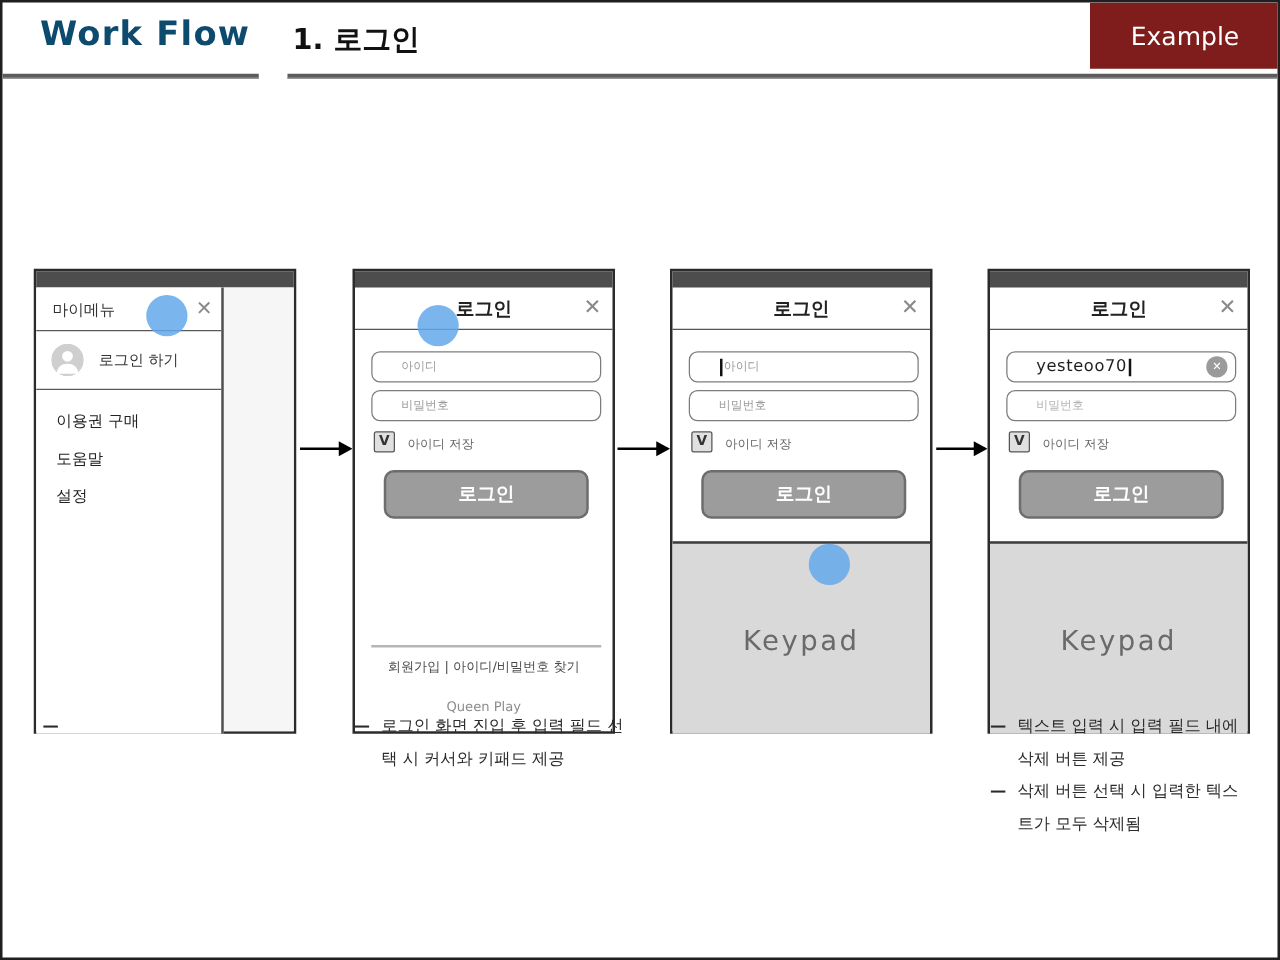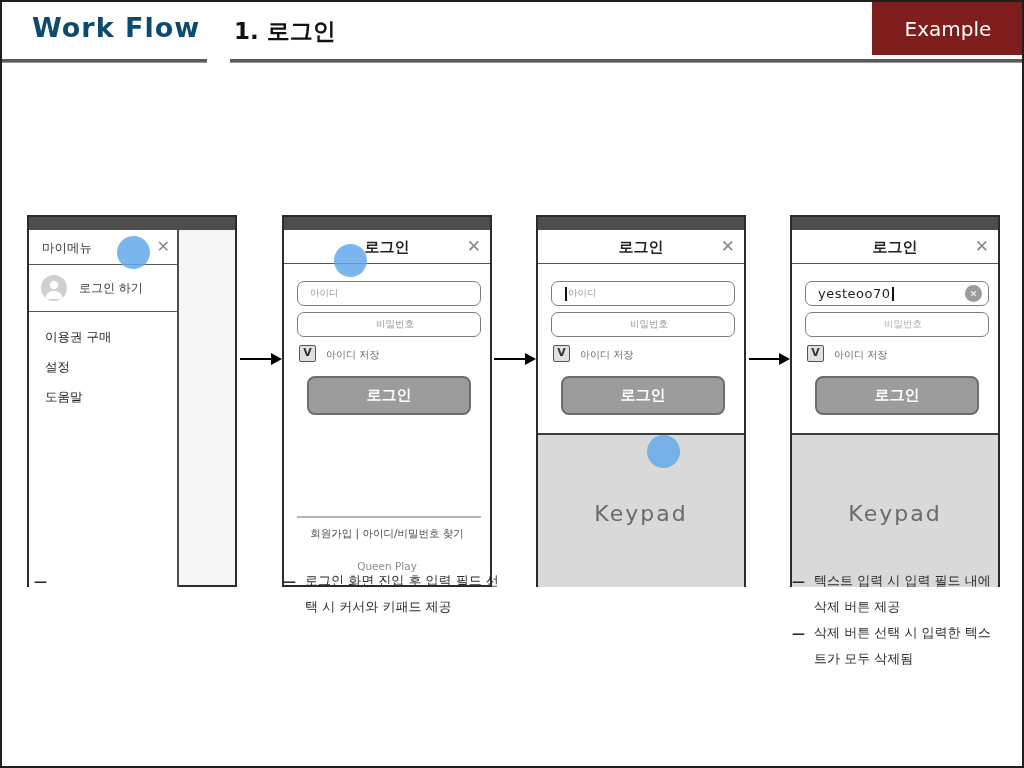--- a/index.html
+++ b/index.html
@@ -35,22 +35,22 @@
   .profile-row { position:relative; height:47px; border-bottom:1.5px solid #5a5a5a; }
   .avatar { position:absolute; left:12px; top:10px; width:26px; height:26px; }
   .profile-label { position:absolute; left:50px; top:0; line-height:47px; font-size:12px; color:#333; }
   .drawer-menu { padding-top:10px; }
   .drawer-item { height:30px; line-height:30px; padding-left:16px; font-size:12.5px; color:#222; }
 
   
   .dlg-header { position:absolute; left:0; top:13px; width:100%; height:34px; border-bottom:1.5px solid #555; }
   .dlg-title { position:absolute; left:0; width:100%; text-align:center; line-height:34px; font-size:15px; color:#222; font-weight:bold; }
   .dlg-close { position:absolute; right:9px; top:6px; font-size:17px; color:#8a8a8a; cursor:pointer; }
-  .field { position:absolute; left:13px; width:184px; height:25px; border:1.5px solid #7d7d7d; border-radius:7px; background:#fff; display:flex; align-items:center; padding-left:12px; }
-  .f-id { top:64px; } .f-pw { top:95px;justify-content:center; }
+  .field { position:absolute; left:13px; width:184px; height:25px; border:1.5px solid #7d7d7d; border-radius:7px; background:#fff; display:flex; align-items:center; padding-left:23px; }
+  .f-id { top:64px; } .f-pw { top:95px; }
   .placeholder { font-size:9.5px; color:#9a9a9a; }
   .placeholder.lite { color:#b3b3b3; }
   .typed { font-size:13px; color:#1e1e1e; letter-spacing:0.5px; }
   .cursor { display:inline-block; width:2px; height:14px; background:#111; margin:0 1px; vertical-align:middle; }
   .clear-btn { position:absolute; right:6px; top:3px; width:17px; height:17px; border-radius:50%; background:#9a9a9a; color:#fff; font-size:9px; display:flex; align-items:center; justify-content:center; cursor:pointer; }
   .checkbox { position:absolute; left:15px; top:128px; width:17px; height:17px; background:#e0e0e0; border:1.6px solid #555; border-radius:2px; text-align:center; line-height:14px; font-size:11px; font-weight:bold; color:#333; cursor:pointer; }
   .check-label { position:absolute; left:42px; top:131px; font-size:10px; color:#666;text-align:center; }
   .login-btn { position:absolute; left:23px; top:159px; width:164px; height:39px; background:#9c9c9c; border:2px solid #6d6d6d; border-radius:8px; color:#fff; font-size:15px; font-weight:bold; display:flex; align-items:center; justify-content:center; cursor:pointer; }
   .footer-line { position:absolute; left:13px; top:299px; width:184px; height:2px; background:#b5b5b5; }
   .footer-links { position:absolute; left:0; top:310px; width:100%; text-align:center; font-size:10.5px; color:#4a4a4a; cursor:pointer; }
@@ -93,22 +93,22 @@
           <svg width="26" height="26" viewBox="0 0 26 26">
               <circle cx="13" cy="13" r="13" fill="#cfcfcf"></circle>
               <circle cx="13" cy="10" r="4.3" fill="#fff"></circle>
               <path d="M4.5 24c0-5.5 4-8 8.5-8s8.5 2.5 8.5 8z" fill="#fff"></path>
             </svg>
         </span>
         <span class="profile-label">로그인 하기</span>
       </div>
       <div class="drawer-menu">
         <div class="drawer-item">이용권 구매</div>
+        <div class="drawer-item">도움말</div>
         <div class="drawer-item">설정</div>
-        <div class="drawer-item">도움말</div>
       </div>
     </div>
   </div>
 
   <div class="arrow a1"></div>
 
   <div class="phone p2">
     <div class="statusbar"></div>
     <div class="dlg-header">
       <div class="dlg-title">로그인</div>

